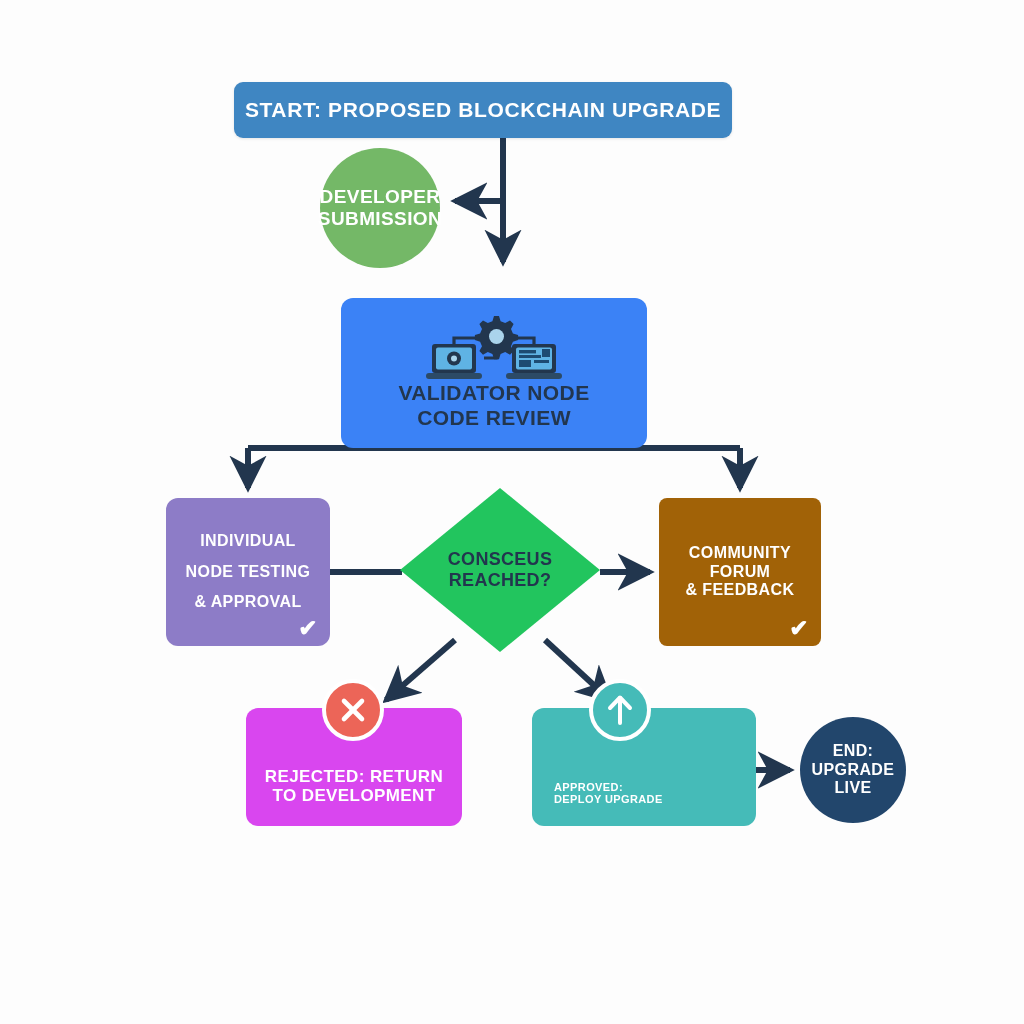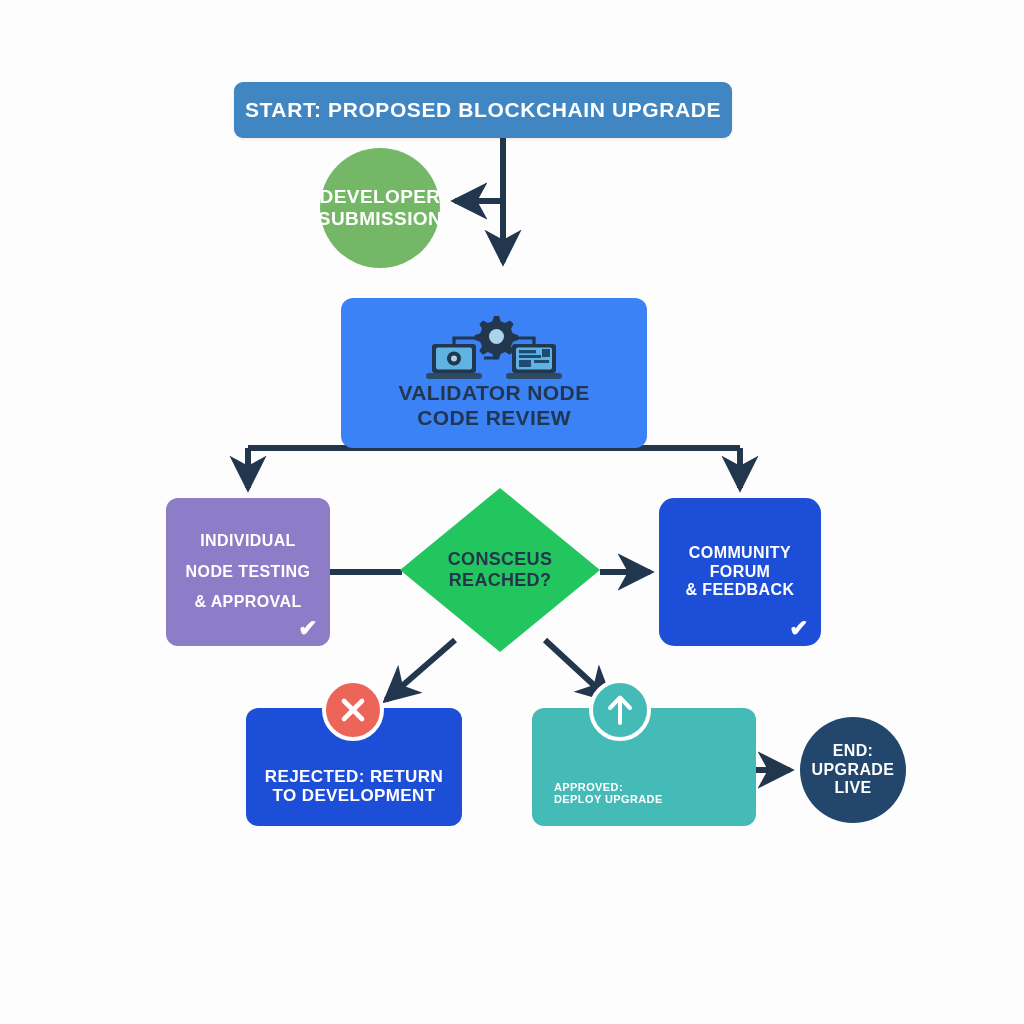--- a/index.html
+++ b/index.html
@@ -34,28 +34,28 @@
                     display:flex;align-items:center;justify-content:center;}
 
   
   #diamond{left:400px;top:488px;width:200px;height:164px;background:#22c55e;
            clip-path:polygon(50% 0,100% 50%,50% 100%,0 50%);
            color:#22364e;font-size:18px;letter-spacing:.3px;}
 
   
   #individual{left:166px;top:498px;width:164px;height:148px;border-radius:12px;
               background:#8d7cc7;font-size:16px;gap:12px;}
-  #community{left:659px;top:498px;width:162px;height:148px;border-radius:15px;
-             background:#1d4ed8;font-size:16px;}
+  #community{left:659px;top:498px;width:162px;height:148px;border-radius:8px;
+             background:#a16207;font-size:16px;}
   .tick{position:absolute;right:12px;bottom:6px;font-size:23px;line-height:1;
         font-weight:bold;color:#fff;}
 
   
   #rejected{left:246px;top:708px;width:216px;height:118px;border-radius:12px;
-            background:#1d4ed8;font-size:17px;justify-content:flex-end;
+            background:#d946ef;font-size:17px;justify-content:flex-end;
             padding-bottom:20px;}
   #approved{left:512px;top:708px;width:224px;height:118px;border-radius:12px;
             background:#45bbb8;font-size:11px;justify-content:flex-end;
             padding-bottom:20px;align-items:flex-start;padding-left:22px;
             text-align:left;margin-left:20px;}
   #end{left:800px;top:717px;width:106px;height:106px;border-radius:50%;
        background:#22466c;font-size:16px;justify-content:center;}
 
   
   .badge{position:absolute;width:62px;height:62px;border-radius:50%;

